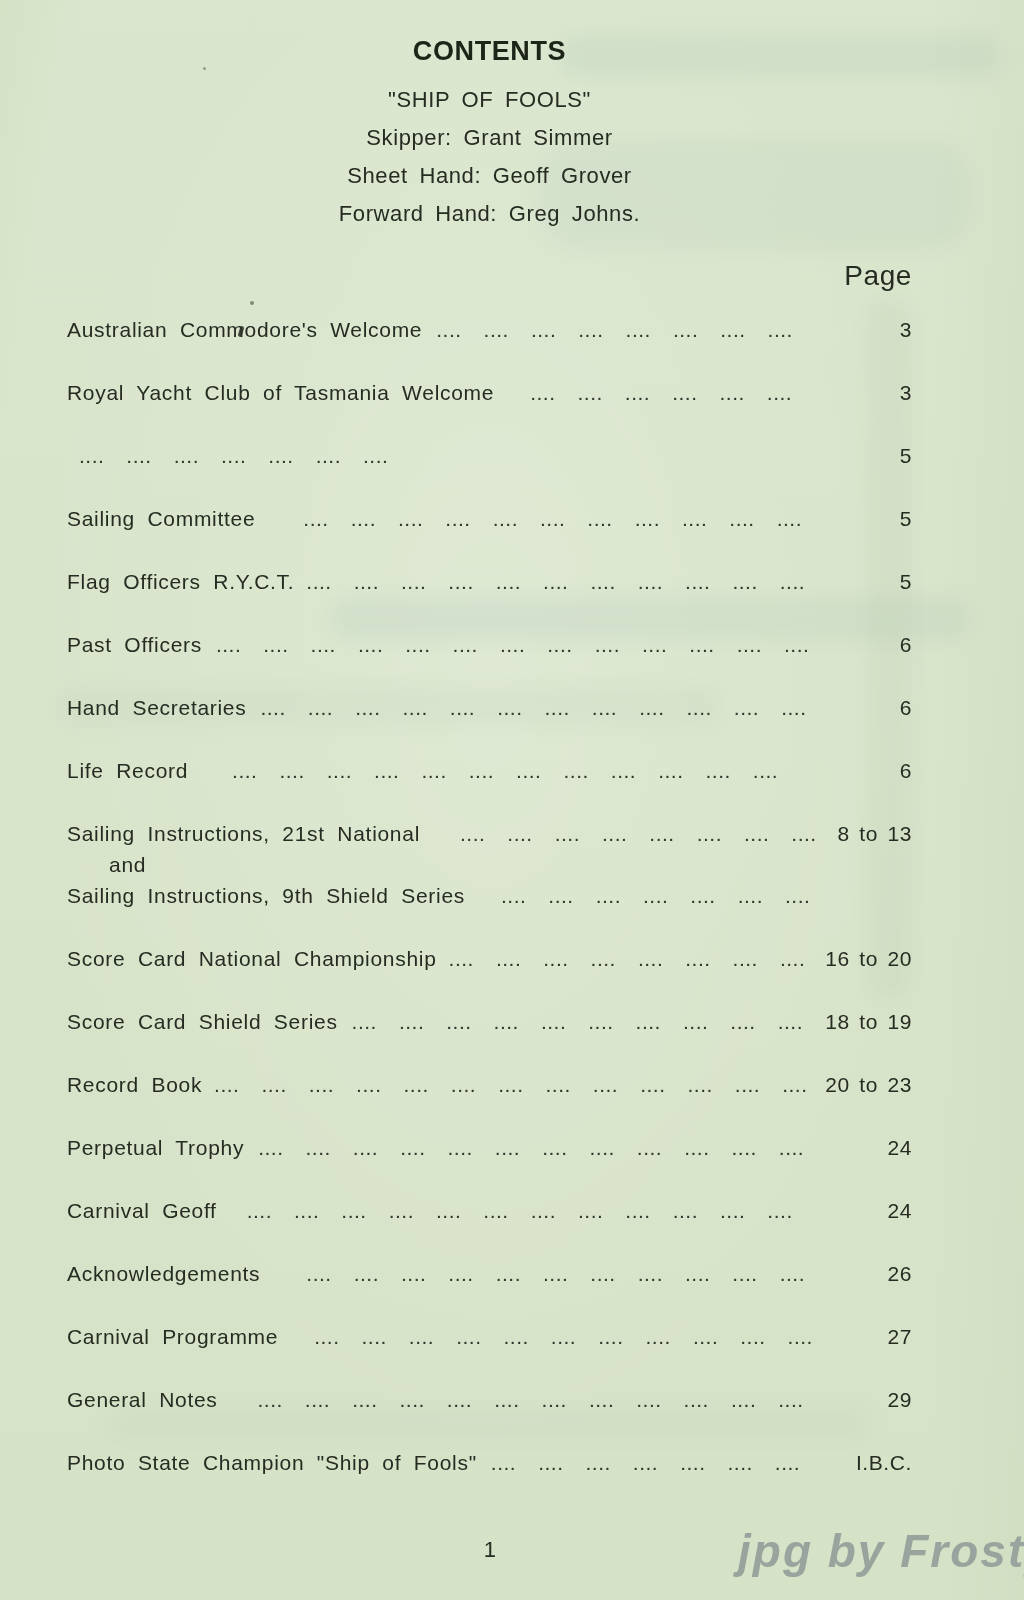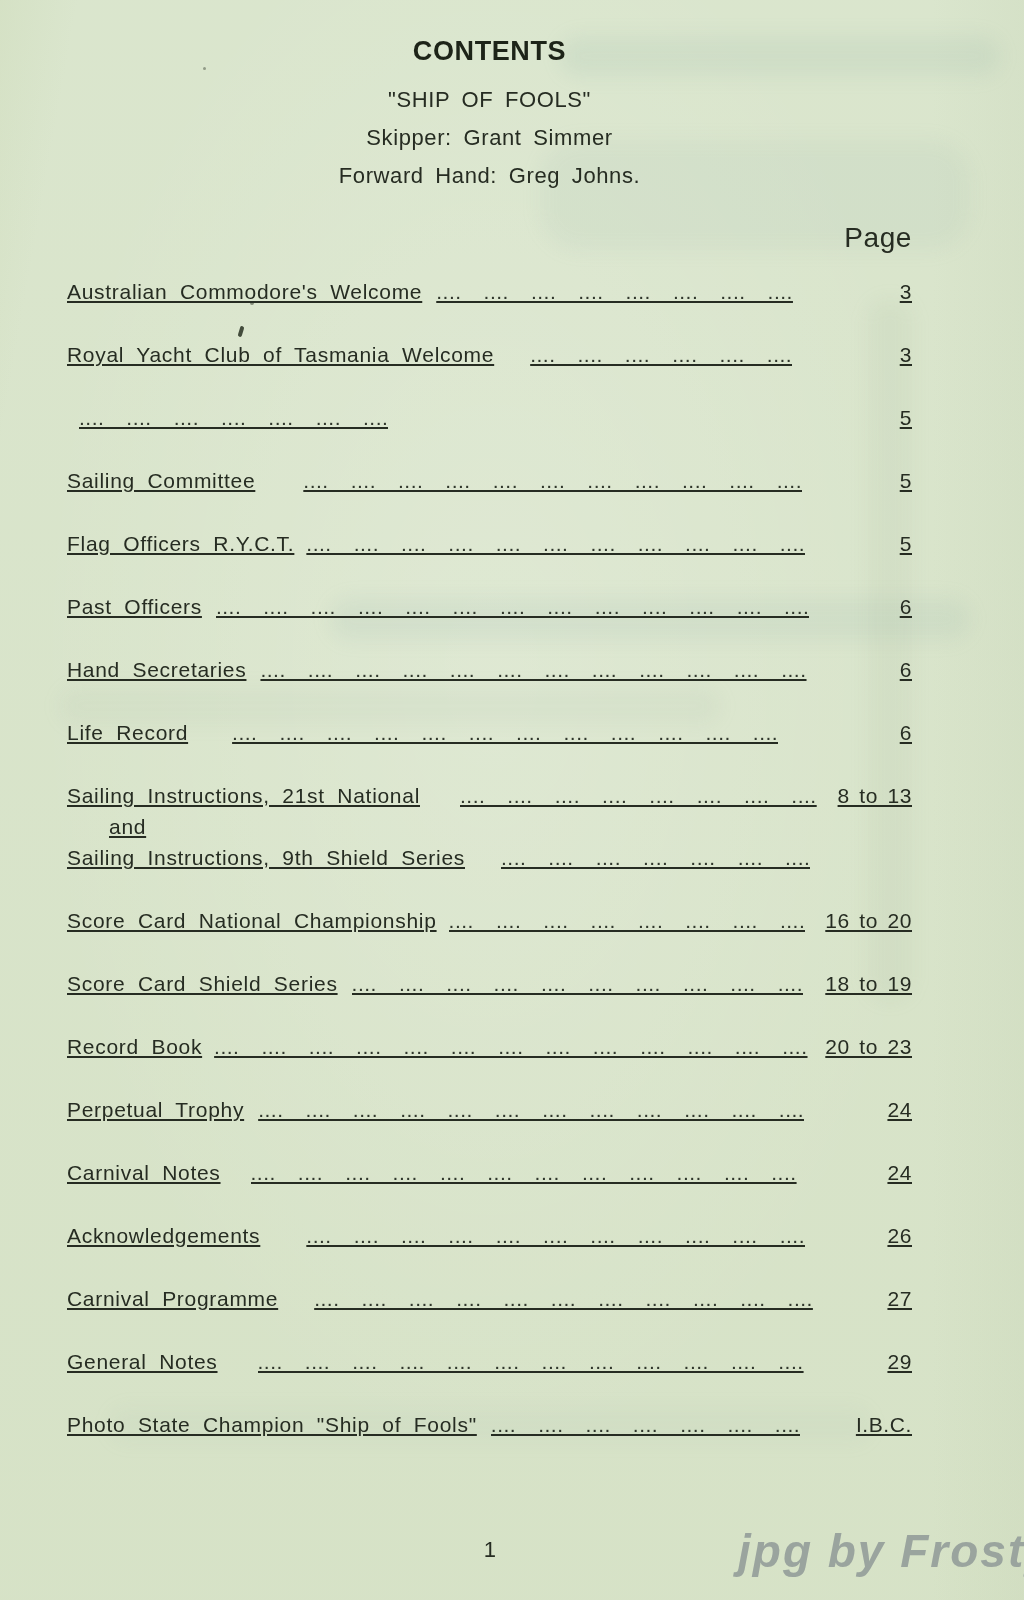--- a/index.html
+++ b/index.html
@@ -43,21 +43,21 @@
     text-align:center;font-size:22px;line-height:38px;
     letter-spacing:0.6px;word-spacing:5px;white-space:pre;
   }
   .page-head{
     margin-top:30px;height:26px;line-height:26px;text-align:right;
     font-size:28px;letter-spacing:0.6px;
   }
   .toc{margin-top:28px;}
   .toc-row{
     display:flex;align-items:baseline;height:26px;line-height:26px;
-    margin-bottom:37px;font-size:21px;text-decoration:underline;
+    margin-bottom:37px;font-size:21px;
   }
   .toc-row.tight{margin-bottom:5px;}
   .toc-row.indent{padding-left:42px;}
   .lbl{letter-spacing:0.7px;word-spacing:6px;white-space:pre;flex-shrink:0;}
   .dots{
     letter-spacing:0.5px;white-space:pre;color:#2f362b;
     overflow:hidden;flex-shrink:1;
   }
   .pg{
     margin-left:auto;padding-left:10px;text-align:right;
@@ -88,20 +88,21 @@
   <div class="tick"></div>
 
   <div class="inner">
     <h1 class="title">CONTENTS</h1>
     <div class="credits" id="credits">
 
   <div class="credit-line">"SHIP OF FOOLS"</div>
 
   <div class="credit-line">Skipper: Grant Simmer</div>
 
+  <div class="credit-line">Sheet Hand: Geoff Grover</div>
 
   <div class="credit-line">Forward Hand: Greg Johns.</div>
 </div>
     <div class="page-head">Page</div>
     <div class="toc" id="toc">
   <div class="toc-row">
     <span class="lbl">Australian Commodore's Welcome</span>
     <span class="dots" style="margin-left: 14px;">....  ....  ....  ....  ....  ....  ....  ....</span>
     <span class="pg">3</span>
   </div>
@@ -183,21 +184,21 @@
     <span class="pg">20 to 23</span>
   </div>
 
   <div class="toc-row">
     <span class="lbl">Perpetual Trophy</span>
     <span class="dots" style="margin-left: 14px;">....  ....  ....  ....  ....  ....  ....  ....  ....  ....  ....  ....</span>
     <span class="pg">24</span>
   </div>
 
   <div class="toc-row">
-    <span class="lbl">Carnival Notes</span>
+    <span class="lbl">Carnival Geoff</span>
     <span class="dots" style="margin-left: 30px;">....  ....  ....  ....  ....  ....  ....  ....  ....  ....  ....  ....</span>
     <span class="pg">24</span>
   </div>
 
   <div class="toc-row">
     <span class="lbl">Acknowledgements</span>
     <span class="dots" style="margin-left: 46px;">....  ....  ....  ....  ....  ....  ....  ....  ....  ....  ....</span>
     <span class="pg">26</span>
   </div>
 

